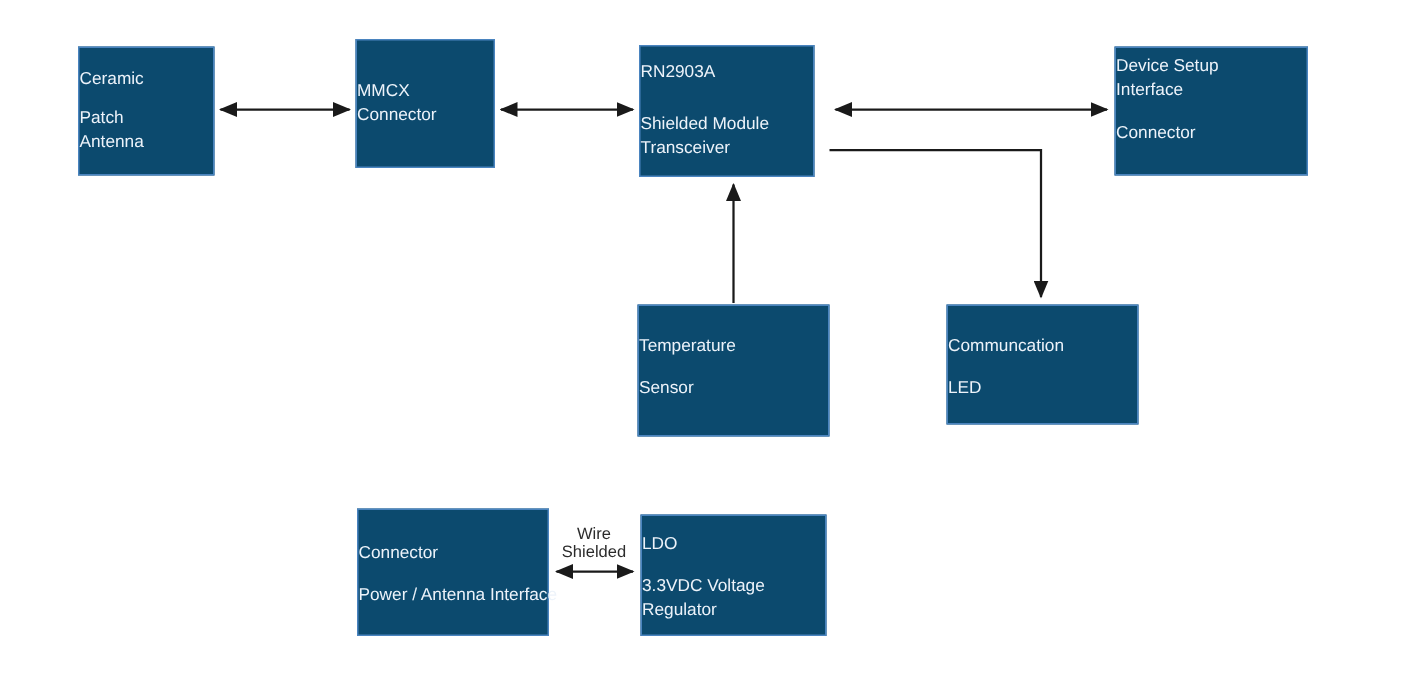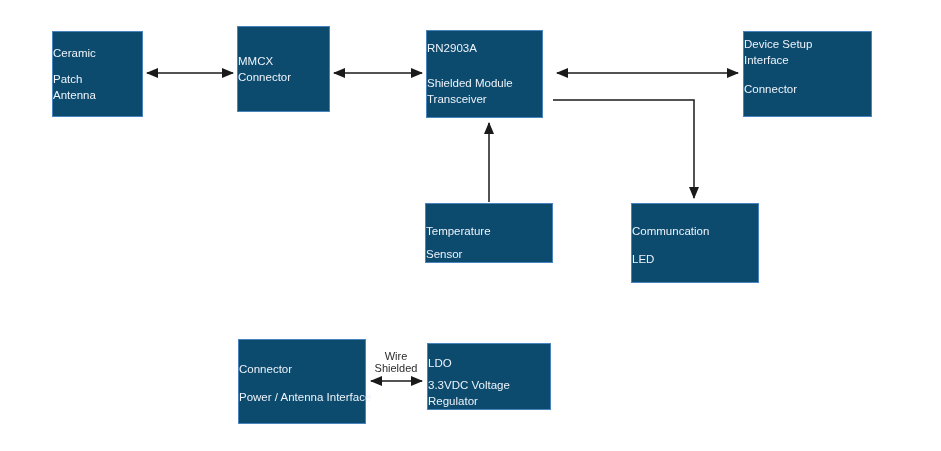--- a/index.html
+++ b/index.html
@@ -88,39 +88,39 @@
     <div class="bl">Transceiver</div>
   </div>
 
   <div class="box" style="left:743px;top:31px;width:129px;height:86px;padding-top:4px">
     <div class="bl">Device Setup</div>
     <div class="bl">Interface</div>
     <div style="height:13px"></div>
     <div class="bl">Connector</div>
   </div>
 
-  <div class="box" style="left:425px;top:203px;width:128px;height:60px;padding-top:19px">
+  <div class="box" style="left:425px;top:203px;width:128px;height:88px;padding-top:19px">
     <div class="bl">Temperature</div>
     <div style="height:12px"></div>
     <div class="bl">Sensor</div>
   </div>
 
   <div class="box" style="left:631px;top:203px;width:128px;height:80px;padding-top:19px">
     <div class="bl">Communcation</div>
     <div style="height:12px"></div>
     <div class="bl">LED</div>
   </div>
 
   <div class="box" style="left:238px;top:339px;width:128px;height:85px;padding-top:21px">
     <div class="bl">Connector</div>
     <div style="height:12px"></div>
     <div class="bl">Power / Antenna Interface</div>
   </div>
 
-  <div class="box" style="left:427px;top:343px;width:124px;height:67px;padding-top:11px">
+  <div class="box" style="left:427px;top:343px;width:124px;height:81px;padding-top:11px">
     <div class="bl">LDO</div>
     <div style="height:12px"></div>
     <div class="bl">3.3VDC Voltage</div>
     <div class="bl">Regulator</div>
   </div>
 
   <div class="float-label" style="left:366px;top:350px;width:60px">
     <div>Wire</div>
     <div>Shielded</div>
   </div>

